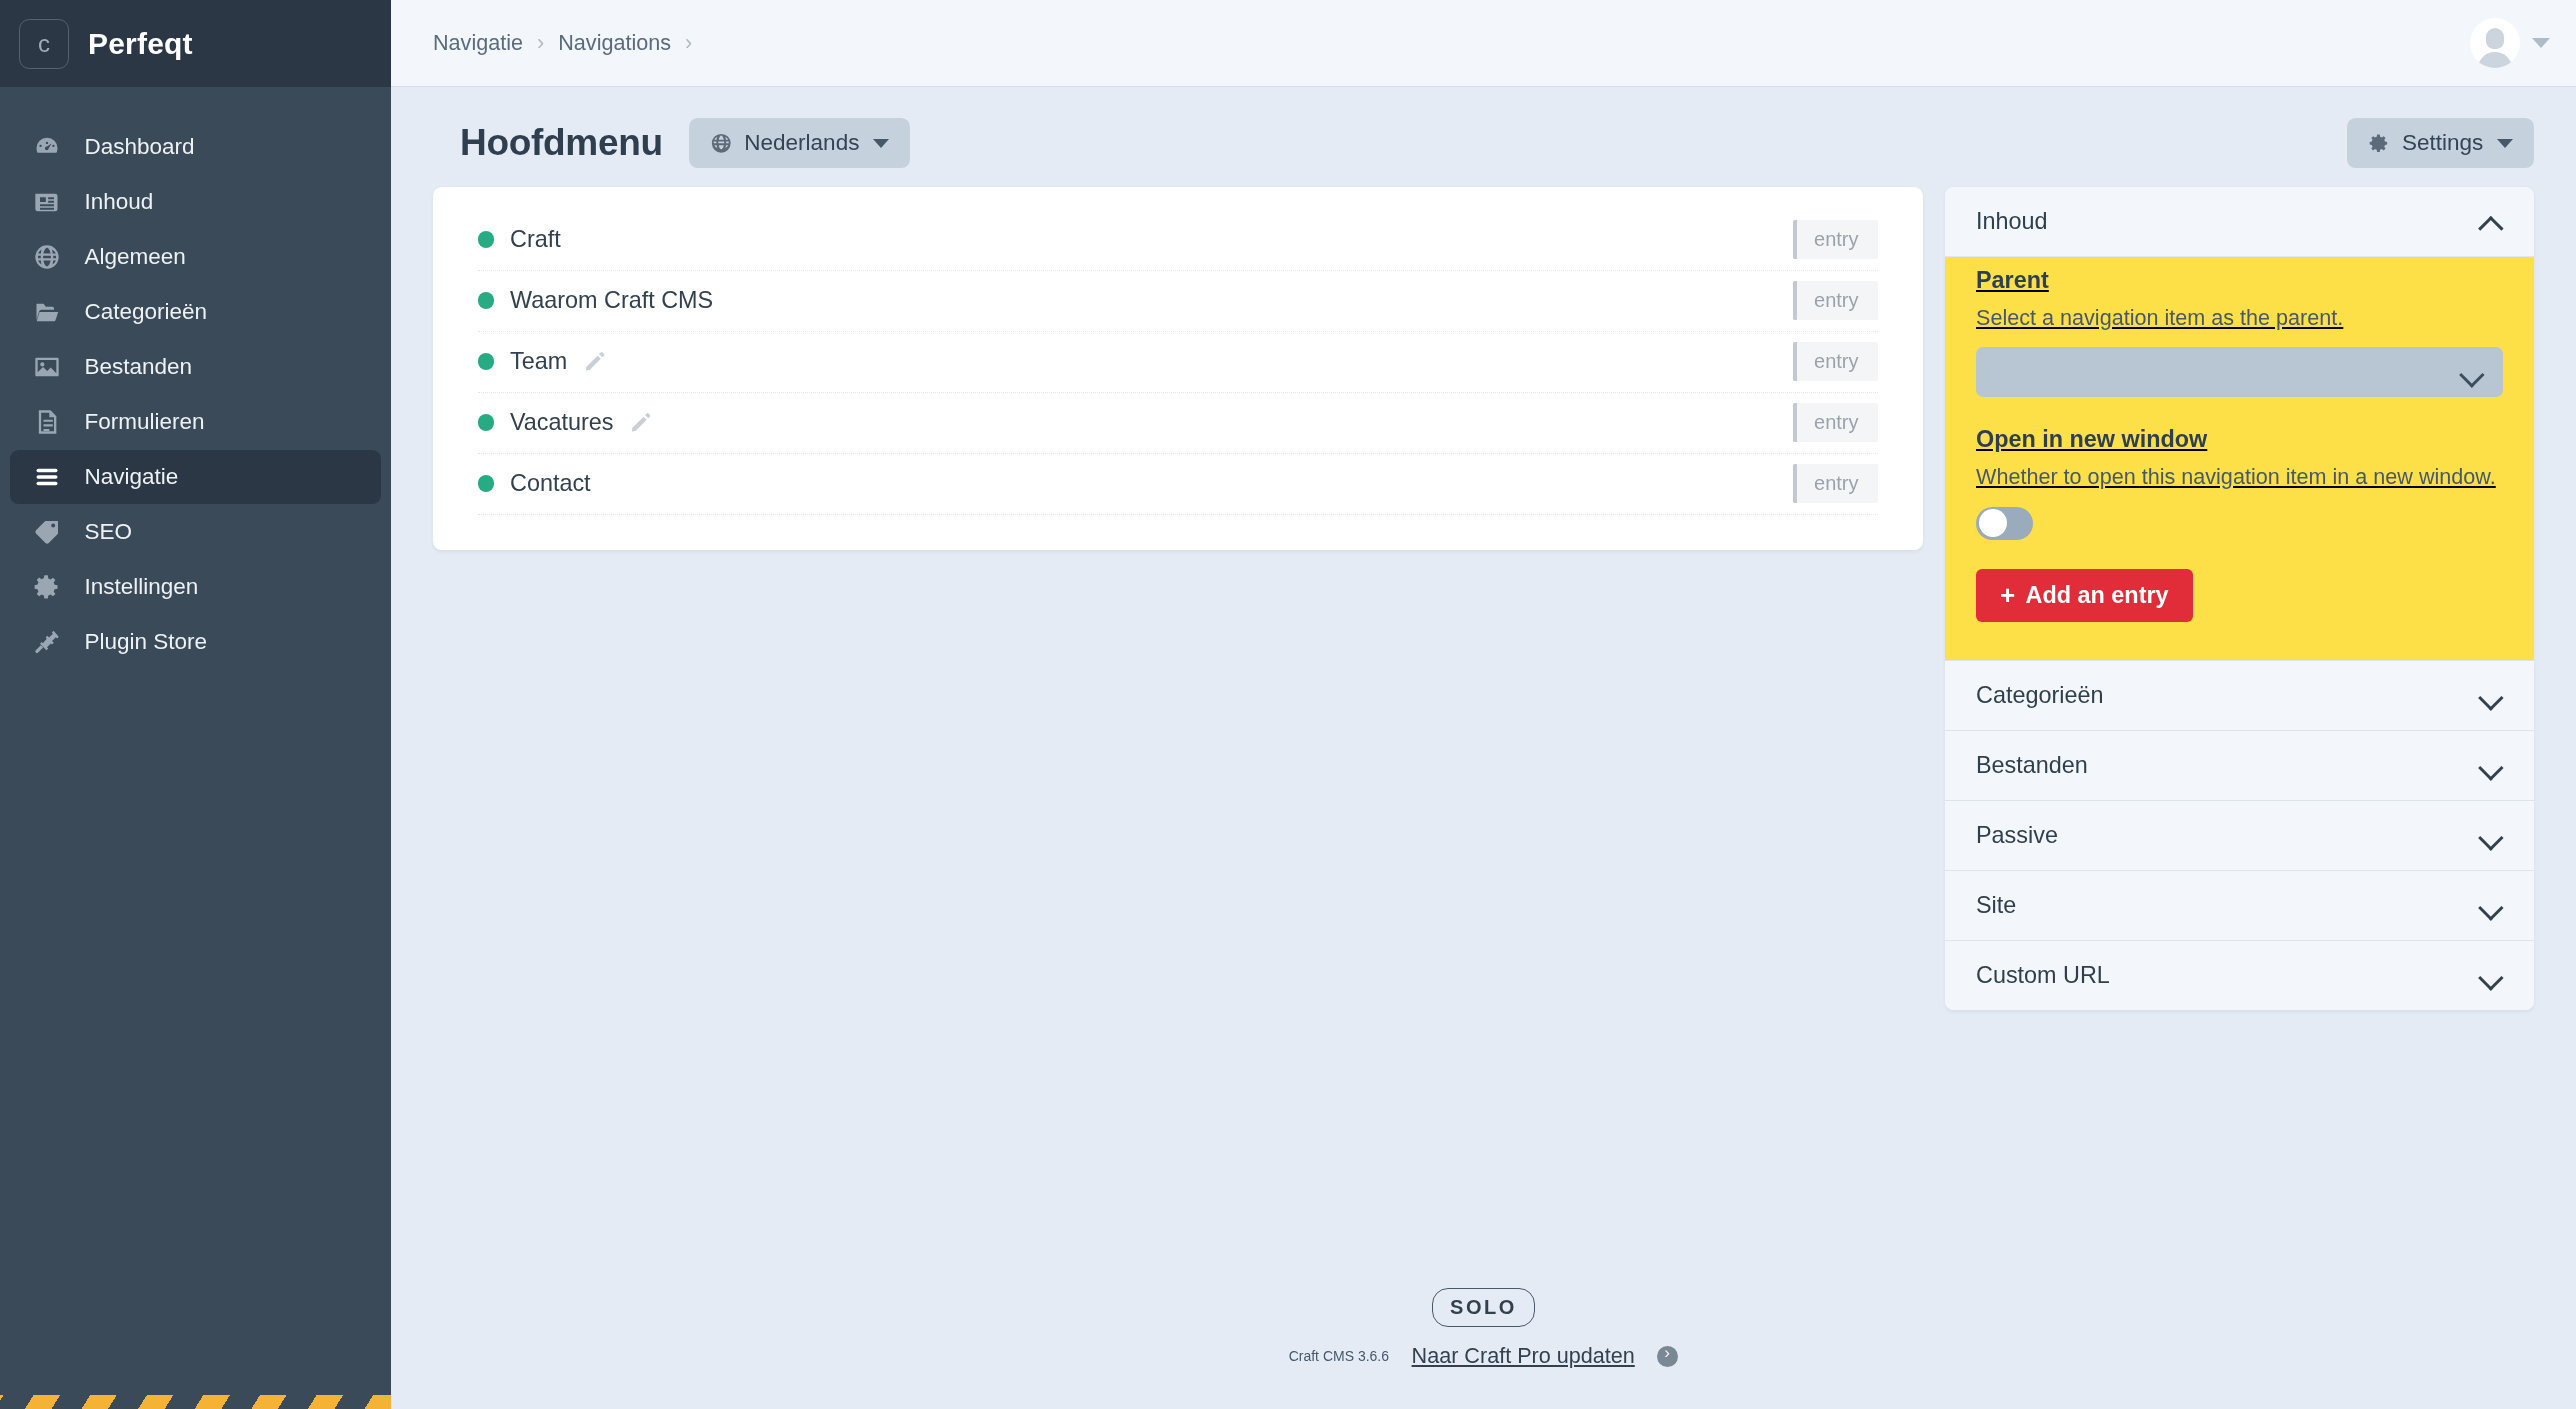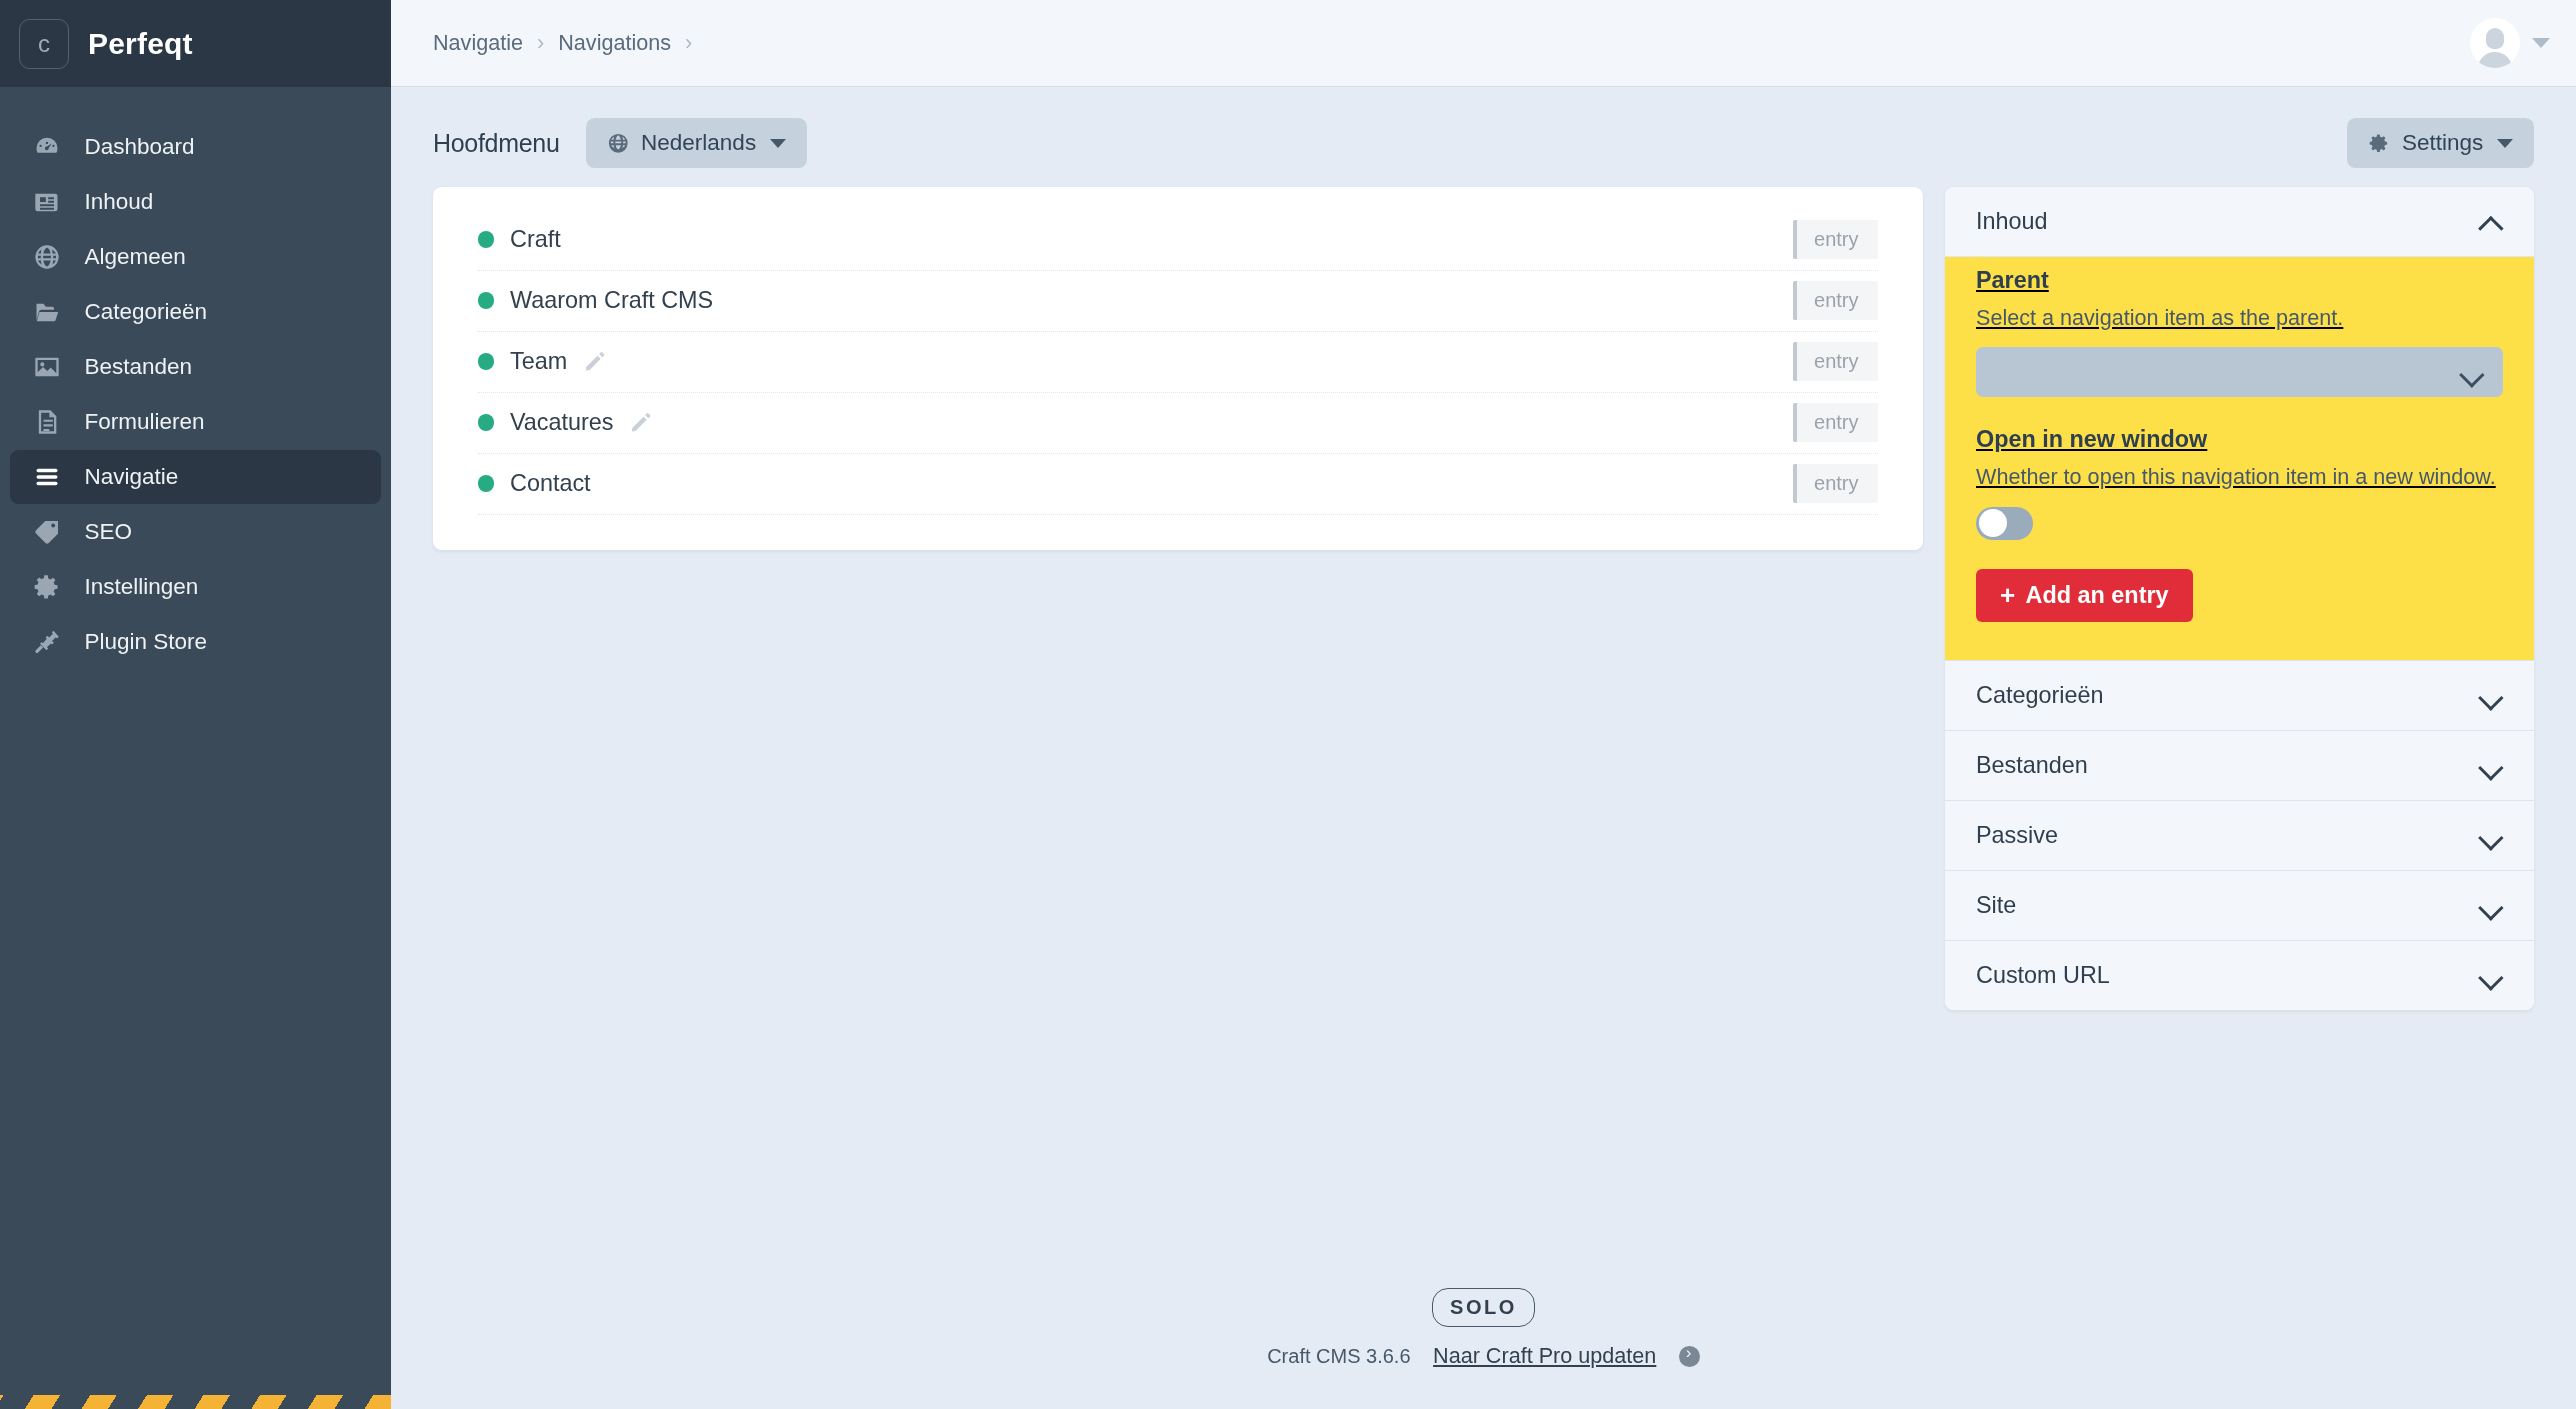--- a/index.html
+++ b/index.html
@@ -73,21 +73,21 @@
   .avatar .body { position: absolute; left: 50%; bottom: -9.5px; transform: translateX(-50%);
     width: 35px; height: 26px; border-radius: 18px 18px 0 0; background: #ccd4dd; }
   .chev-sm { width: 0; height: 0; border-left: 9.5px solid transparent; border-right: 9.5px solid transparent;
     border-top: 10.4px solid #aebbc8; }
 
   .pagehead {
     display: flex; align-items: center; justify-content: space-between;
     padding: 31px 42px 19px 42px;
   }
   .pagehead-left { display: flex; align-items: center; gap: 26px; }
-  .page-title { font-size: 25px; font-weight: normal; color: #2f3f4f; letter-spacing: -0.3px; }
+  .page-title { font-size: 37px; font-weight: bold; color: #2f3f4f; letter-spacing: -0.3px; margin-left: 27px; }
   .pill {
     display: inline-flex; align-items: center; gap: 12px;
     background: #c6d1de; color: #334454;
     border-radius: 8.7px; padding: 12px 21px;
     font-size: 22.5px; cursor: pointer;
   }
   .pill svg { width: 22.5px; height: 22.5px; fill: #5c6b7a; }
   .pill .caret { width: 0; height: 0; border-left: 8.7px solid transparent;
     border-right: 8.7px solid transparent; border-top: 9.5px solid #46586a; margin-left: 1.7px; }
 
@@ -166,21 +166,21 @@
   }
 
   
   .footer { margin-top: auto; padding-bottom: 40px; text-align: center; }
   .solo {
     display: inline-block; border: 1.7px solid #46586a; border-radius: 16px;
     padding: 7px 17.3px; font-size: 20px; font-weight: bold; letter-spacing: 2.6px;
     color: #33414f;
   }
   .footline { margin-top: 15.6px; display: flex; align-items: center; justify-content: center; gap: 22.5px; }
-  .footline .ver { font-size: 20px; color: #46586a; }
+  .footline .ver { font-size: 14px; color: #46586a; }
   .footline .lnk { font-size: 21.6px; color: #33414f; text-decoration: underline; cursor: pointer; }
   .arrow-c { width: 21px; height: 21px; border-radius: 50%; background: #7a8794; position: relative; display:inline-block; }
   .arrow-c::before { content:"\203A"; position:absolute; left:7px; top:-3.5px; color:#eef2f6; font-size:17.3px; }
 </style>
 </head>
 <body>
 
 <div class="app">
 
   <aside class="sidebar">

